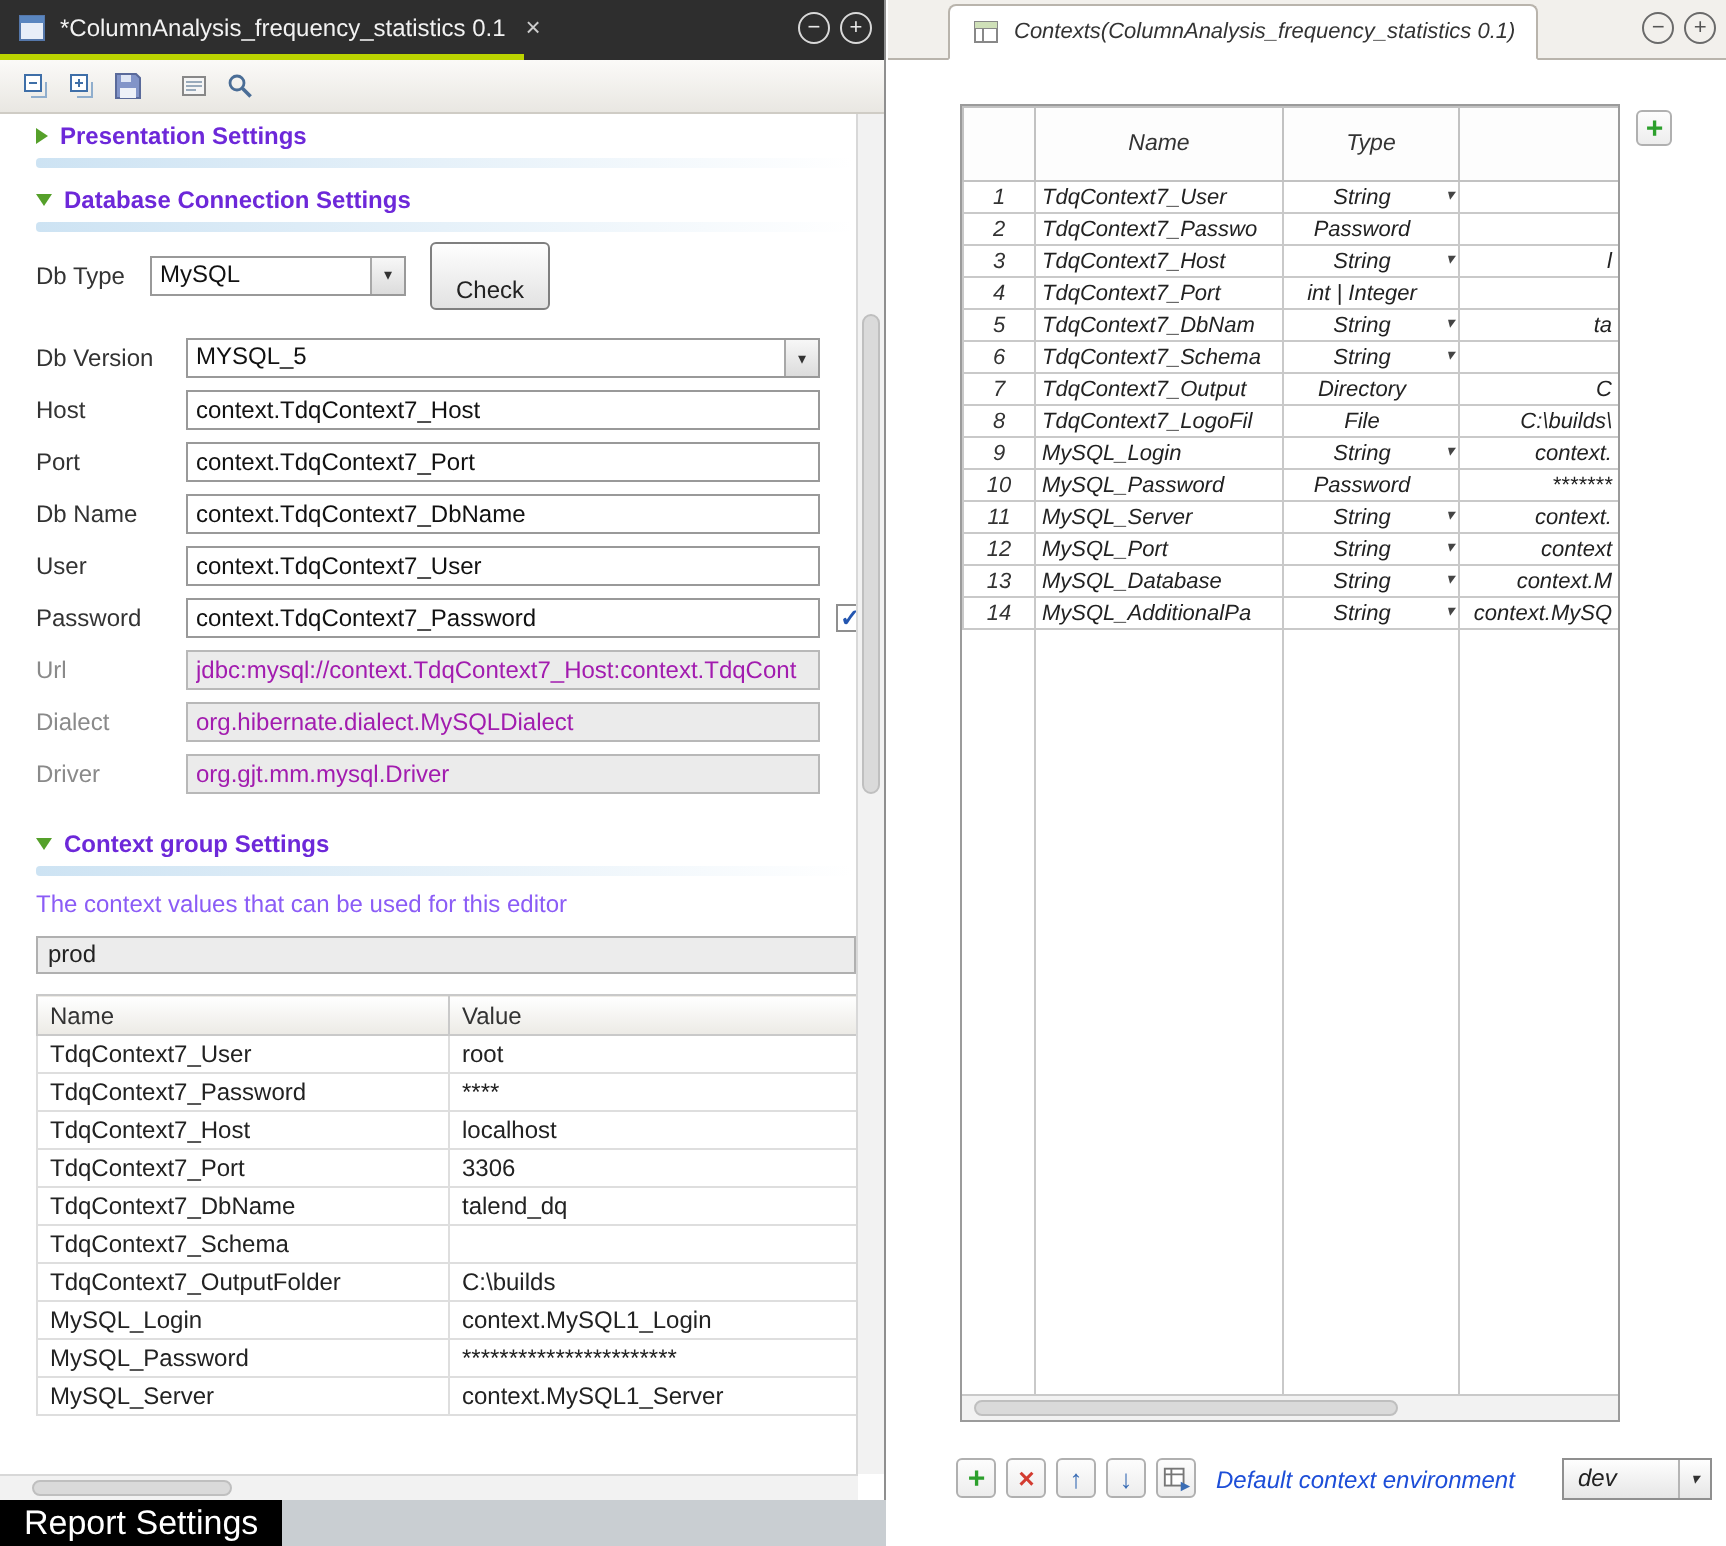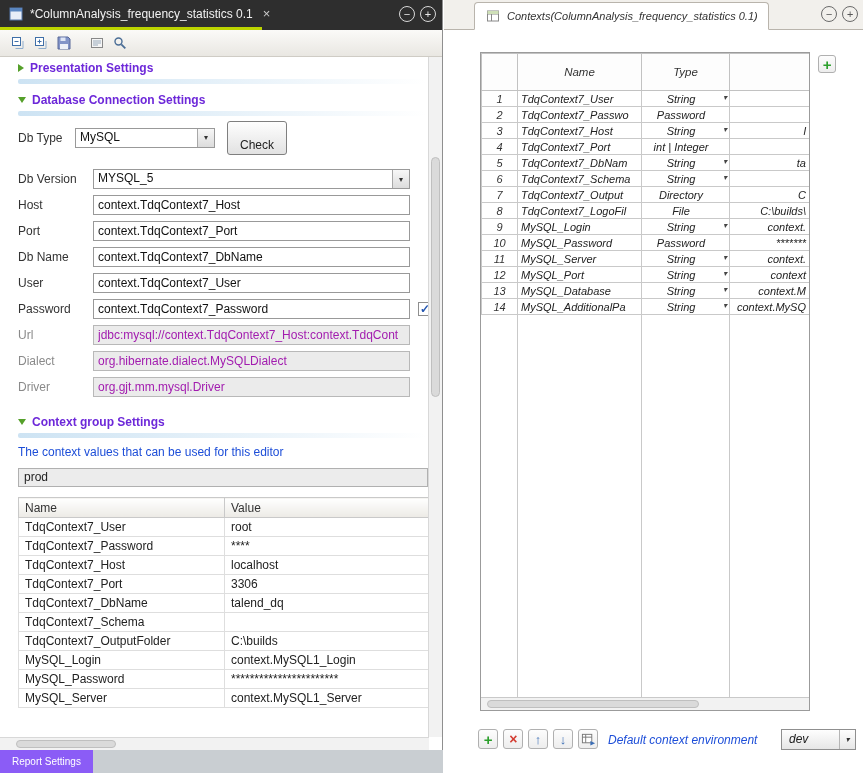--- a/index.html
+++ b/index.html
@@ -39,32 +39,32 @@
   .lbl { width:75px; font-size:12px; color:#333; flex:0 0 auto; }
   .lbl.dis { color:#8a8a8a; }
   .txt { flex:1; height:20px; border:1px solid #999; font-size:12px; padding:0 4px; color:#111; background:#fff; font-family:"Liberation Sans",sans-serif; min-width:0; }
   .txt:disabled { background:#ebebeb; color:#a21caf; border-color:#b8b8b8; }
   .combo { height:20px; border:1px solid #999; background:#fff; display:flex; align-items:stretch; font-size:12px; color:#111; cursor:pointer; }
   .combo .cv { flex:1; padding:1px 4px 0 4px; overflow:hidden; white-space:nowrap; }
   .combo .ca { width:17px; border-left:1px solid #a8a8a8; background:linear-gradient(#f7f7f7,#dcdcdc); display:flex; align-items:center; justify-content:center; font-size:8px; color:#333; }
   .btn { height:23px; padding:16px 12px; border:1px solid #7f7f7f; border-radius:3px; background:linear-gradient(#fefefe,#e2e2e2); font-size:12px; color:#222; font-family:"Liberation Sans",sans-serif; cursor:pointer; }
   .cb { position:absolute; right:-22px; top:3px; width:14px; height:14px; border:1px solid #8f8f8f; background:#fff; display:flex; align-items:center; justify-content:center; cursor:pointer; }
   .cb-check { color:#2456b0; font-size:12px; font-weight:bold; line-height:1; }
-  .desc-text { font-size:12px; color:#1d4ed8; margin:1px 0 9px 0; }
+  .desc-text { font-size:12px; color:#8b5cf6; margin:1px 0 9px 0; }
   .group-field { width:410px; height:19px; background:#ececec; border:1px solid #b0b0b0; font-size:12px; line-height:17px; padding:0 5px; color:#222; }
   .ctx-table { border-collapse:collapse; table-layout:fixed; width:410px; font-size:12px; margin-top:10px; border:1px solid #bdbdbd; }
   .ctx-table th { background:linear-gradient(#ffffff,#eceae5); border:1px solid #c9c9c9; text-align:left; font-weight:normal; padding:2px 6px; height:20px; color:#333; }
   .ctx-table td { border:1px solid #dedede; padding:1px 6px; height:19px; white-space:nowrap; overflow:hidden; color:#222; }
   
   .lp-vscroll { position:absolute; right:0; top:57px; width:14px; height:680px; background:#f2f2f2; border-left:1px solid #d8d8d8; }
   .lp-vscroll .thumb { position:absolute; left:2px; top:100px; width:9px; height:240px; background:#dadada; border:1px solid #bfbfbf; border-radius:5px; }
   .lp-hscroll { position:absolute; left:0; bottom:23px; width:429px; height:13px; background:#f2f2f2; border-top:1px solid #d8d8d8; }
   .lp-hscroll .thumb { position:absolute; left:16px; top:2px; width:100px; height:8px; background:#dadada; border:1px solid #bfbfbf; border-radius:4px; }
   .lp-bottom { position:absolute; left:0; bottom:0; width:443px; height:23px; background:#c9ced2; display:flex; }
-  .bottom-tab { height:23px; background:#8b5cf6; color:#ffffff; font-size:10px; display:flex; align-items:center; padding:0 12px; cursor:pointer; }
+  .bottom-tab { height:23px; background:#000000; color:#ffffff; font-size:17px; display:flex; align-items:center; padding:0 12px; cursor:pointer; }
   
   .right-panel { position:absolute; left:444px; top:0; width:419px; height:773px; background:#fff;font-style:italic; }
   .rp-header { position:relative; height:30px; background:#f2f0ec; border-bottom:1px solid #b9b4ac; }
   .rp-tab { position:absolute; left:30px; top:2px; height:28px; background:#ffffff; border:1px solid #b9b4ac; border-bottom:1px solid #ffffff; border-radius:4px 4px 0 0; display:flex; align-items:center; gap:6px; padding:0 10px; }
   .rp-tab-title { font-size:11px; color:#333; white-space:nowrap; }
   .rp-header .win-controls { right:5px; }
   .rp-body { position:absolute; left:0; top:30px; width:419px; height:743px; background:#fff; }
   .frame { position:absolute; left:36px; top:22px; width:330px; height:659px; border:1px solid #9b9b9b; background:#fff; overflow:hidden; }
   .rtable { border-collapse:collapse; table-layout:fixed; width:328px; font-size:11px; }
   .rtable th { height:37px; border:1px solid #c2c2c2; background:#fdfdfd; font-weight:normal; color:#333; font-size:11.5px; text-align:center; }
@@ -160,21 +160,21 @@
     <div class="sect-sep"></div>
 
     <div class="sect-head">
       <span class="tri-down"></span>
       <span class="sect-title">Database Connection Settings</span>
     </div>
     <div class="sect-sep"></div>
 
     <div class="form-row" style="margin:10px 0 0 0; height:23px;">
       <span class="lbl" style="width:57px">Db Type</span>
-      <div class="combo" style="width:140px; flex:0 0 auto;gap:21px;">
+      <div class="combo" style="width:128px; flex:0 0 auto;gap:21px;">
         <span class="cv">MySQL</span>
         <span class="ca">▾</span>
       </div>
       <button class="btn" style="margin-left:12px">Check</button>
     </div>
 
     <div class="form-row" style="margin-top:20px">
       <span class="lbl">Db Version</span>
       <div class="combo" style="flex:1">
         <span class="cv">MYSQL_5</span>

